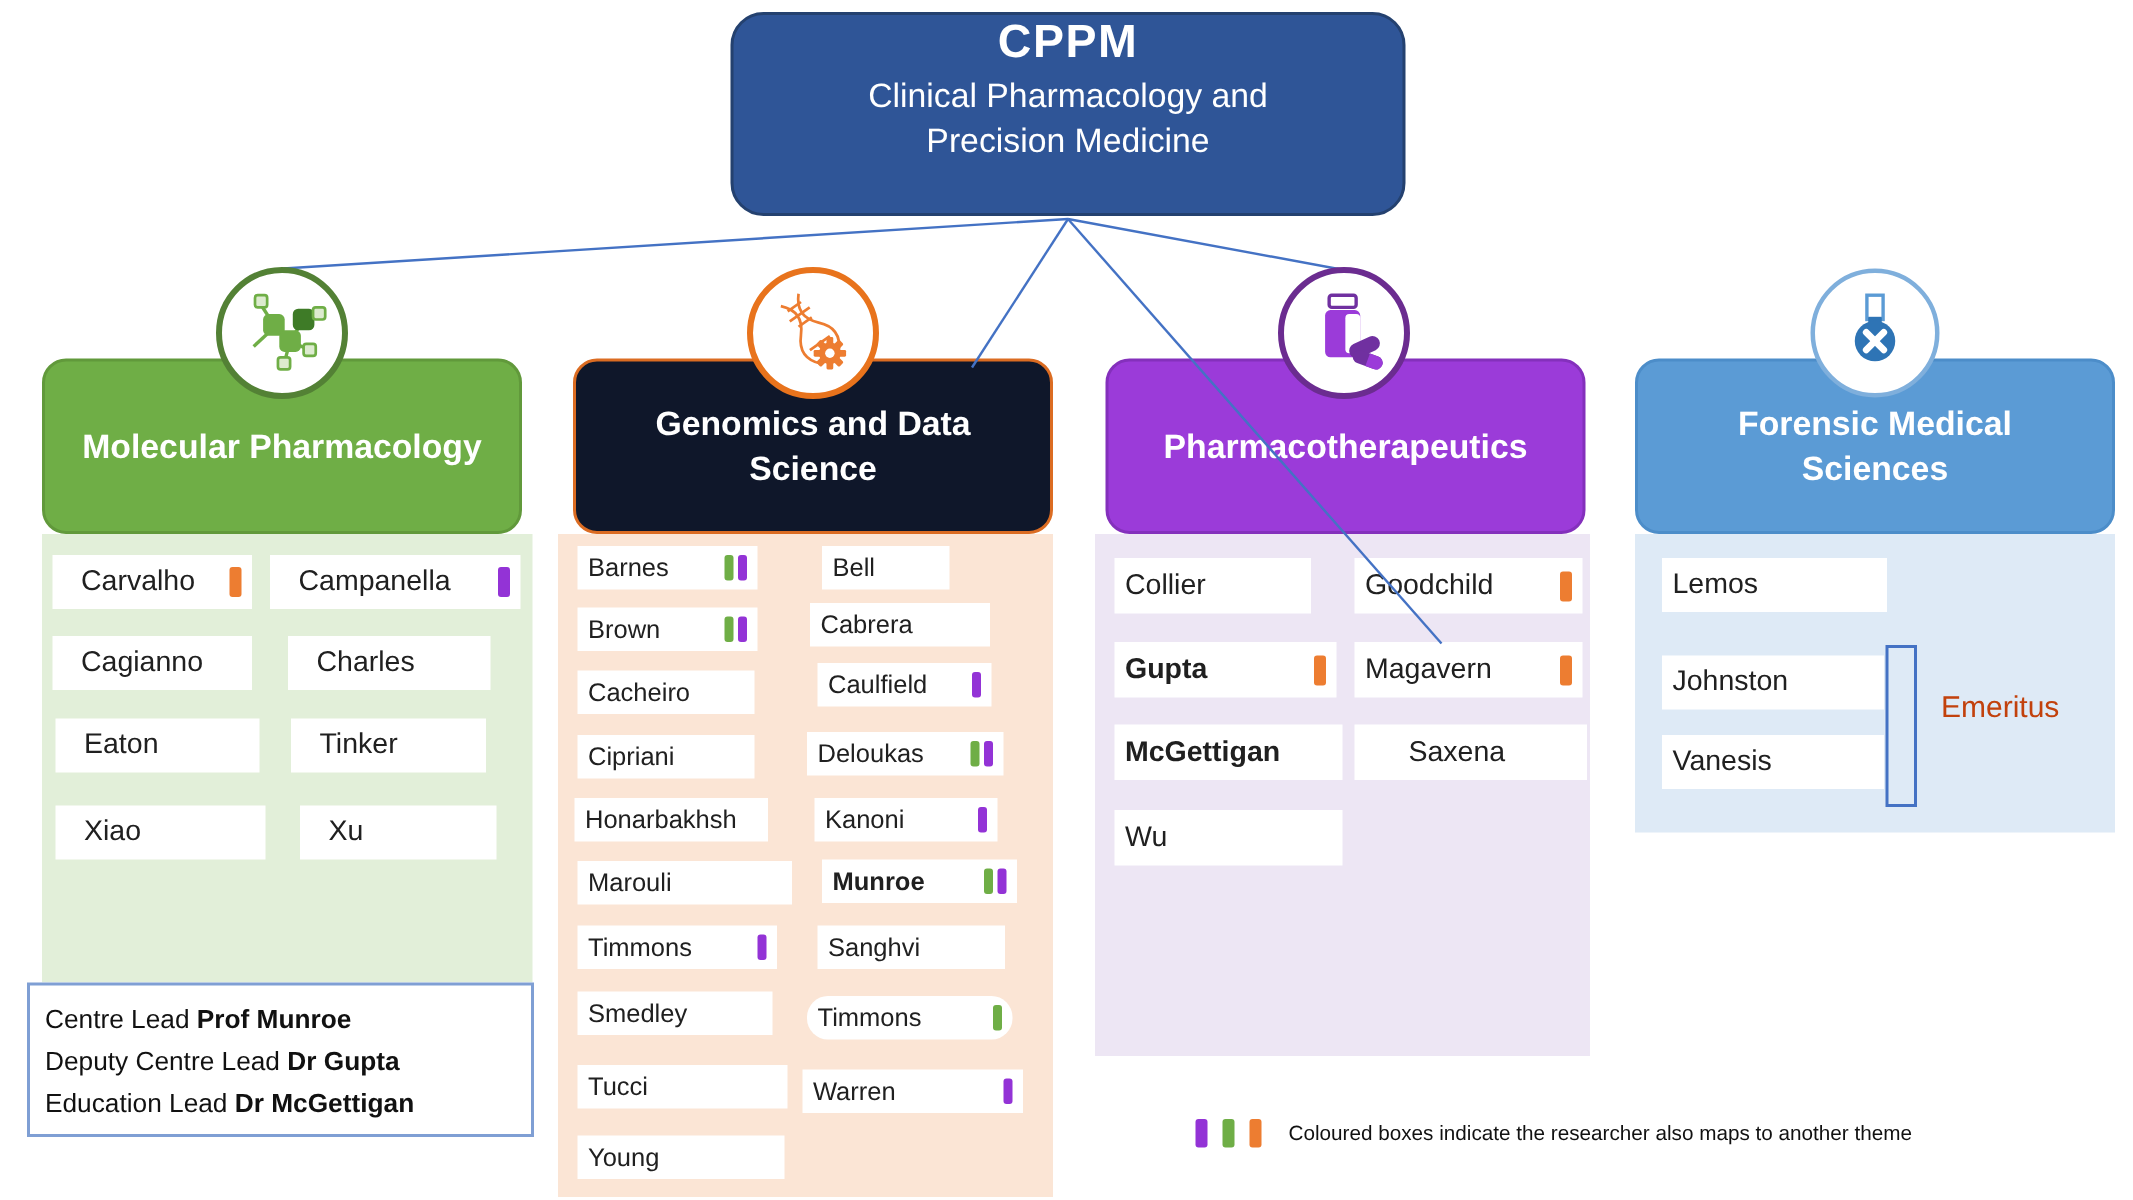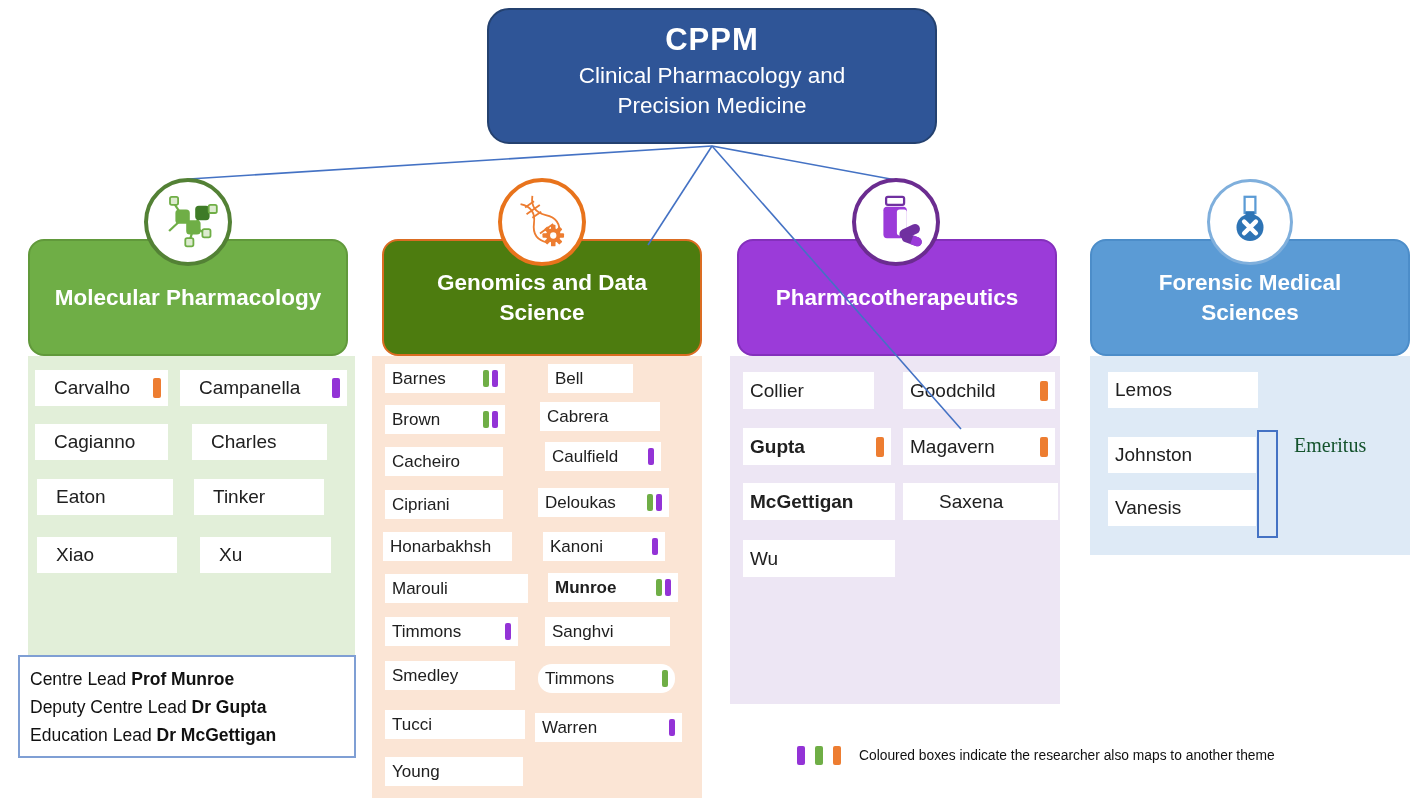--- a/index.html
+++ b/index.html
@@ -2,37 +2,37 @@
 <html><head>
 <meta charset="utf-8">
 <style>
   html,body{margin:0;padding:0;background:#fff;font-family:"Liberation Sans",sans-serif;}
   .canvas{position:relative;width:1422px;height:800px;background:#fff;overflow:hidden;}
 
   .connectors{position:absolute;left:0;top:0;z-index:4;pointer-events:none;}
 
   .rootbox{position:absolute;left:487px;top:8px;width:450px;height:136px;background:#2F5597;
     border:2px solid #24416F;border-radius:22px;z-index:2;color:#fff;text-align:center;
-    box-sizing:border-box;padding-top:12px;}
+    box-sizing:border-box;}
   .root-title{font-size:31px;font-weight:bold;letter-spacing:1px;}
   .root-sub{font-size:22.5px;line-height:1.32;margin-top:3px;}
   .root-sub span{display:block;}
 
   .panel{position:absolute;z-index:1;}
   .p0{left:28px;top:356px;width:327px;height:299px;background:#E2EFD9;}
   .p1{left:372px;top:356px;width:330px;height:442px;background:#FBE5D5;}
   .p2{left:730px;top:356px;width:330px;height:348px;background:#EDE6F4;}
   .p3{left:1090px;top:356px;width:320px;height:199px;background:#DEEAF6;}
 
   .thead{position:absolute;top:239px;width:320px;height:117px;border-radius:16px;z-index:2;
     display:flex;flex-direction:column;align-items:center;justify-content:center;color:#fff;
     font-weight:bold;font-size:22.5px;line-height:1.32;text-align:center;box-sizing:border-box;}
   .thead span{display:block;}
   .h0{left:28px;background:#6FAE46;border:2px solid #61993B;}
-  .h1{left:382px;background:#4d7c0f;border:2px solid #DB6C22;}
+  .h1{left:382px;background:#0f172a;border:2px solid #DB6C22;}
   .h2{left:737px;background:#9B3BD9;border:2px solid #8430BC;}
   .h3{left:1090px;background:#5B9BD5;border:2px solid #4C8DC9;}
 
   .circle{position:absolute;width:80px;height:80px;border-radius:50%;background:#fff;z-index:5;
     display:flex;align-items:center;justify-content:center;}
   .c0{left:144px;top:178px;border:4px solid #538135;}
   .c1{left:498px;top:178px;border:4px solid #E8731C;}
   .c2{left:852px;top:178px;border:4px solid #6B2C90;}
   .c3{left:1207px;top:179px;border:3px solid #7FAFDC;}
 
@@ -49,21 +49,21 @@
   .marker.purple{background:#9333D6;}
   .marker.green{background:#6FAE46;}
   .marker.orange{background:#ED7D31;}
 
   .leadbox{position:absolute;left:18px;top:655px;width:338px;height:103px;background:#fff;
     border:2px solid #7F9FD4;z-index:3;box-sizing:border-box;padding:8px 10px;font-size:17.5px;
     line-height:1.6;color:#111;}
 
   .embracket{position:absolute;left:1257px;top:430px;width:17px;height:104px;border:2px solid #4472C4;
     z-index:3;background:transparent;}
-  .emlabel{position:absolute;left:1294px;top:434px;font-size:20px;color:#14532d;z-index:3;font-family:Liberation Serif, serif;}
+  .emlabel{position:absolute;left:1294px;top:461px;font-size:20px;color:#c2410c;z-index:3;}
 
   .legend{position:absolute;left:797px;top:746px;display:flex;align-items:center;z-index:3;}
   .legend .markers .marker{width:8px;height:19px;margin:0 10px 0 0;border-radius:2px;}
   .legend-text{font-size:13.8px;color:#111;margin-left:8px;}
 </style>
 </head>
 <body>
 
 <div class="canvas">
 

